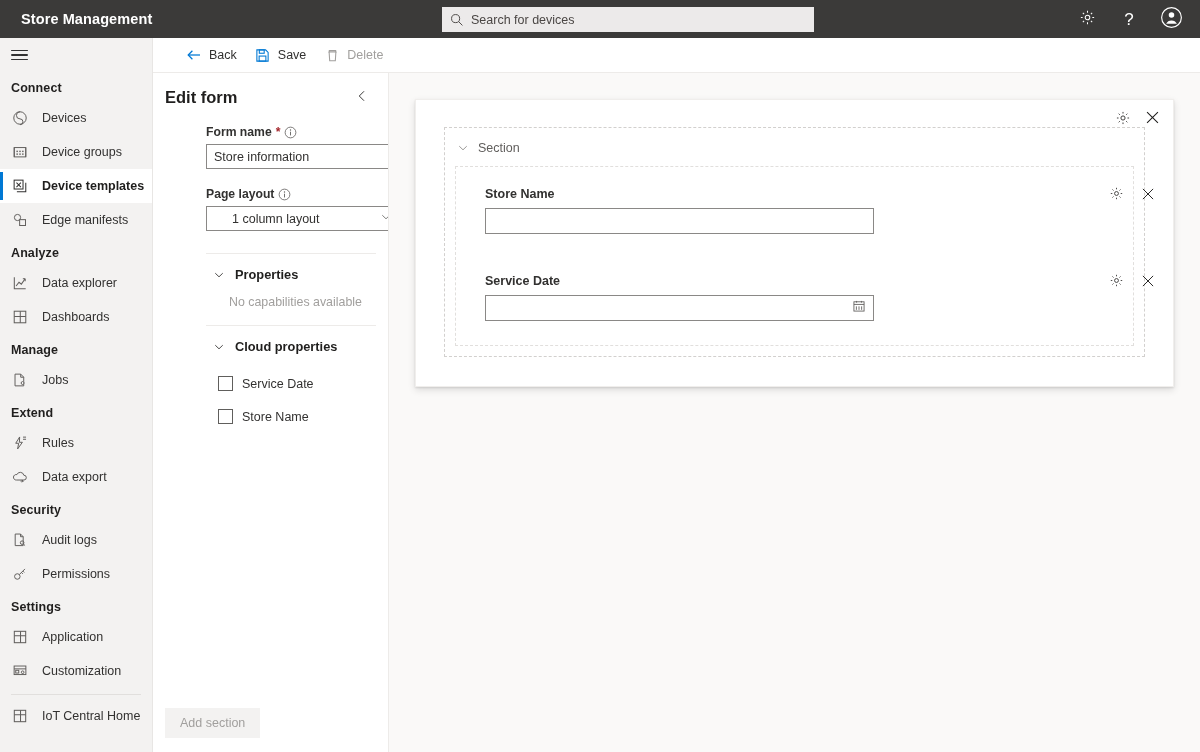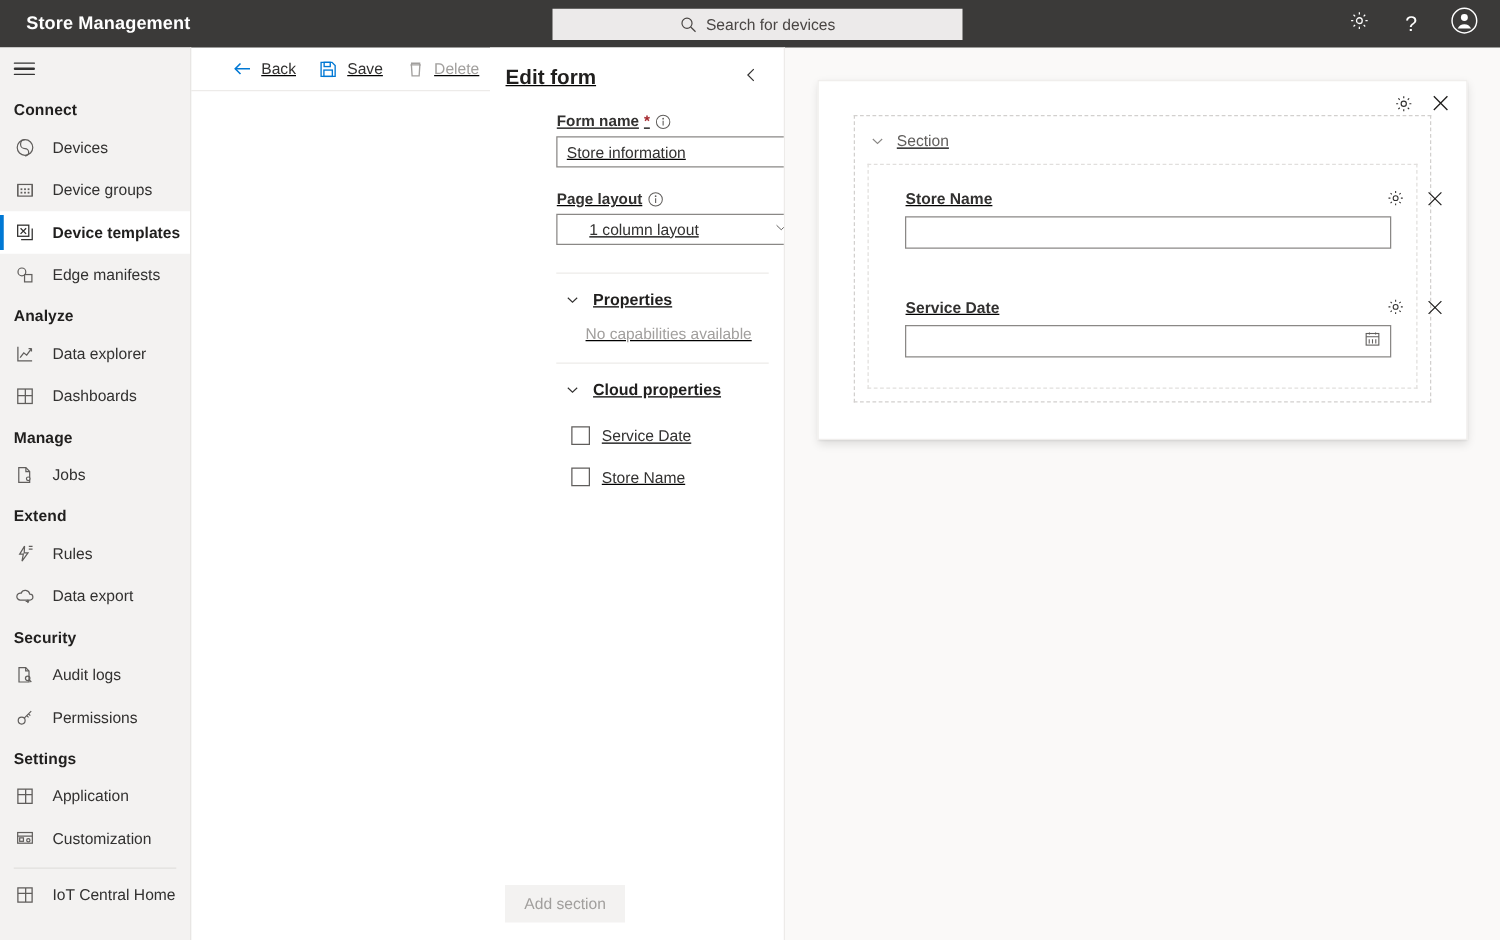--- a/index.html
+++ b/index.html
@@ -22,25 +22,24 @@
     color: #ffffff;
     font-size: 14.5px;
     font-weight: 600;
     padding-left: 21px;
     letter-spacing: .1px;
     white-space: nowrap;
   }
   .searchwrap {
     position: absolute;
     left: 442px; top: 7px;
-    width: 328px; height: 25px;
+    width: 372px; height: 25px;
     background: #eceaea;
     display: flex; align-items: center;
     padding: 0 8px;
-    justify-content: center;
   }
   .search-ico { width: 14px; height: 14px; flex: 0 0 14px; margin-right: 7px; }
   .search-ph {
     font-size: 12.5px;
     color: #4a4644;
     white-space: nowrap;
   }
   .topbar-right {
     position: absolute; right: 10px; top: 0;
     height: 38px; display: flex; align-items: center; gap: 4px;
@@ -101,23 +100,22 @@
     content: ""; position: absolute; left: 0; top: 3px; bottom: 3px;
     width: 3px; background: #0078d4;
   }
   .nav-item.selected .lbl { font-weight: 700; color: #201f1e; }
   .nav-div {
     height: 1px; background: #e1dfdd; margin: 6px 11px 4px 11px;
   }
 
   
   .content {
-    flex: 1; display: flex; flex-direction: row; min-width: 0;
+    flex: 1; display: flex; flex-direction: column; min-width: 0;
     background: #ffffff;
-    text-decoration: underline;
   }
   .toolbar {
     height: 35px; min-height: 35px;
     display: flex; align-items: center;
     padding-left: 24px;
     border-bottom: 1px solid #edebe9;
     gap: 0;
   }
   .tool-btn {
     display: flex; align-items: center;

